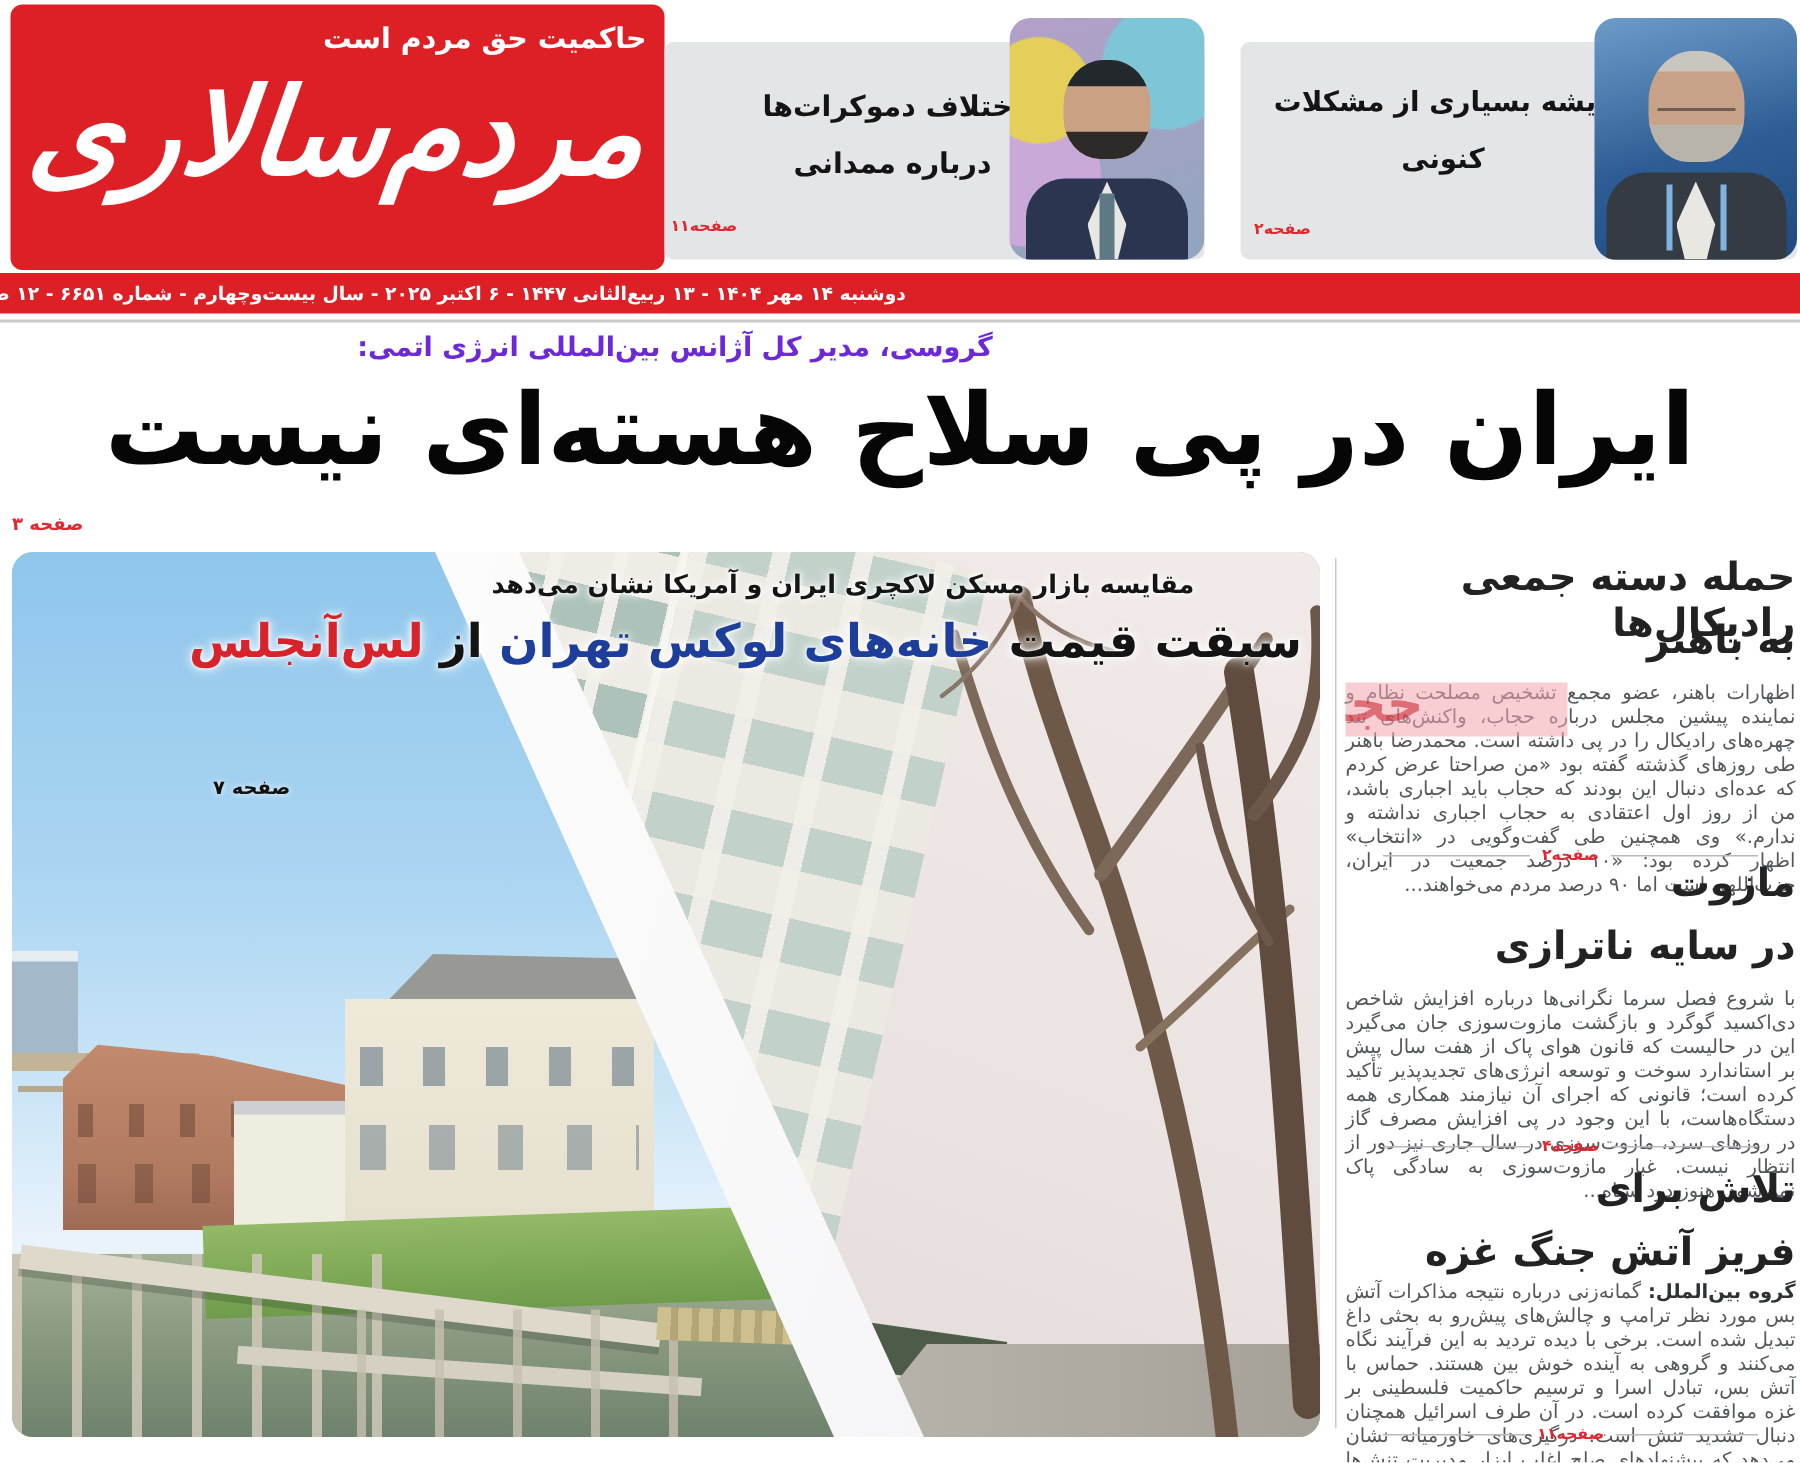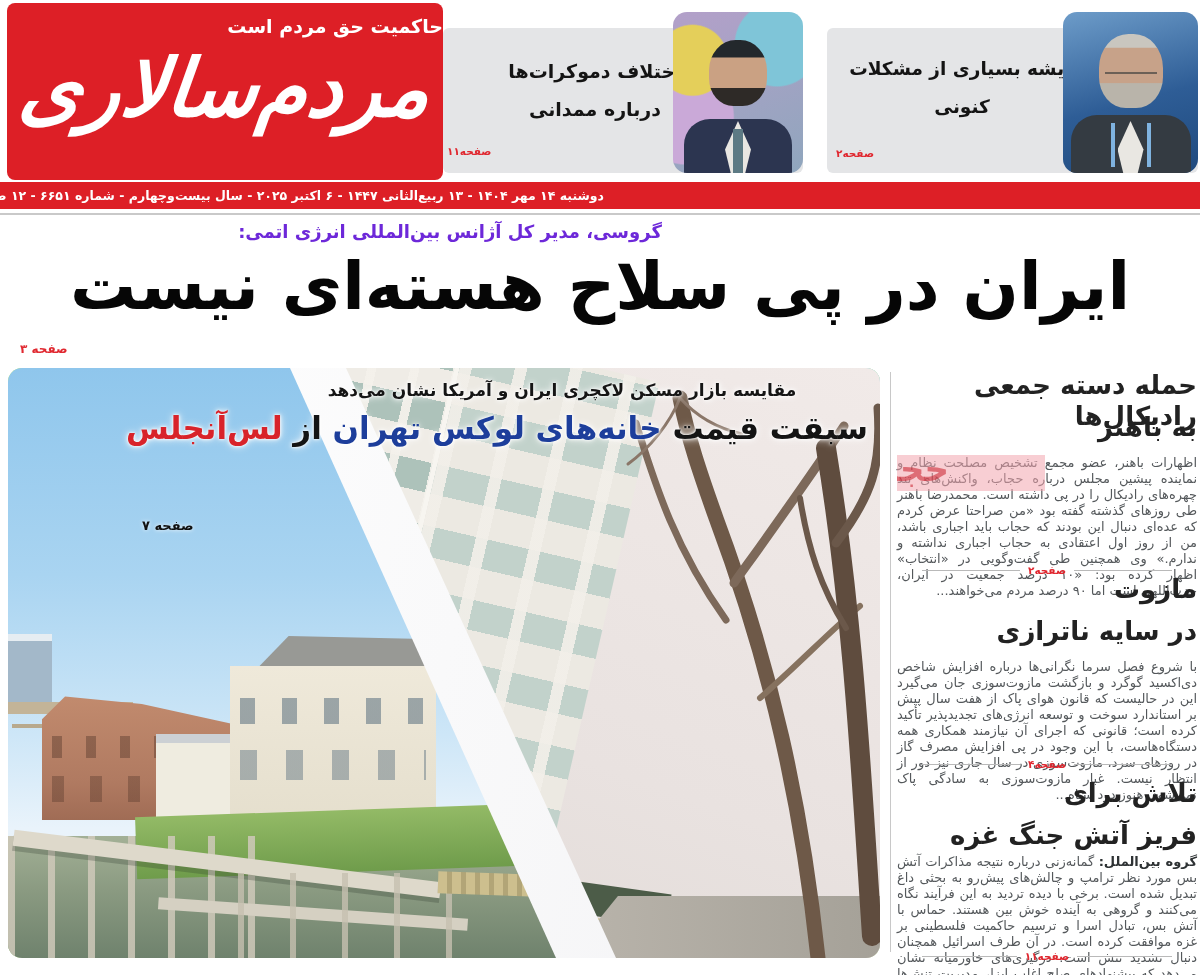--- a/index.html
+++ b/index.html
@@ -12,21 +12,21 @@
     --body-gray:#54585b;
     --teaser-bg:#e4e5e7;
   }
   *{margin:0;padding:0;box-sizing:border-box;}
   html,body{background:#ffffff;}
   body{font-family:"DejaVu Sans",sans-serif;}
   .page{position:relative;width:1200px;height:975px;background:#fff;overflow:hidden;margin:0 auto;}
 
   
   .masthead{position:absolute;left:7px;top:3px;width:436px;height:177px;background:var(--brand-red);border-radius:8px;}
-  .masthead-tagline{position:absolute;top:12px;right:0;color:#fff;font-size:19px;font-weight:bold;direction:rtl;}
+  .masthead-tagline{position:absolute;top:12px;right:12px;color:#fff;font-size:19px;font-weight:bold;direction:rtl;}
   .masthead-title{position:absolute;top:30px;left:0;width:100%;text-align:center;color:#fff;
     font-size:80px;font-weight:bold;font-style:italic;transform:skewX(-6deg);direction:rtl;line-height:1.4;}
 
   
   .teaser-box{position:absolute;top:28px;height:145px;background:var(--teaser-bg);border-radius:6px;}
   .teaser-mid{left:443px;width:360px;}
   .teaser-right{left:827px;width:371px;}
   .teaser-title{position:absolute;direction:rtl;text-align:center;font-weight:bold;color:#141414;font-size:19px;line-height:38px;}
   .teaser-title-mid{left:455px;top:52px;width:280px;}
   .teaser-title-right{left:828px;top:50px;width:268px;font-size:18.5px;}
@@ -59,21 +59,21 @@
   .datebar{position:absolute;left:0;top:182px;width:1200px;height:27px;background:var(--brand-red);}
   .datebar-text{position:absolute;left:8px;top:0;width:596px;height:27px;line-height:27px;
     color:#fff;font-size:12.5px;font-weight:bold;direction:rtl;text-align:right;white-space:nowrap;}
   .datebar-rule{position:absolute;left:0;top:213px;width:1200px;height:2px;background:#c9c9c9;}
 
   
   .lead-kicker{position:absolute;left:0;top:221px;width:900px;text-align:center;direction:rtl;
     font-size:18px;font-weight:bold;color:#6d28d9;}
   .lead-headline{position:absolute;left:0;top:248px;width:1200px;text-align:center;direction:rtl;
     font-size:66px;font-weight:900;color:#060606;letter-spacing:-1px;}
-  .lead-page{position:absolute;left:8px;top:342px;color:var(--label-red);font-size:12px;font-weight:bold;direction:rtl;margin-left:12px;}
+  .lead-page{position:absolute;left:8px;top:342px;color:var(--label-red);font-size:12px;font-weight:bold;direction:rtl;}
 
   
   .feature{position:absolute;left:8px;top:368px;width:872px;height:590px;border-radius:14px;overflow:hidden;background:#bef264;}
 
   
   .scene-left{position:absolute;inset:0;}
   .sky{position:absolute;inset:0;background:linear-gradient(180deg,#8fc6ec 0%,#a9d4f1 35%,#cde6f7 62%,#e9f3fb 78%,#eef5fb 100%);}
   .house-far{position:absolute;left:0;top:266px;width:44px;height:74px;background:#a3b8c9;border-top:7px solid #e6edf2;}
   .pergola{position:absolute;left:0;top:334px;width:125px;height:12px;background:#c3b498;box-shadow:0 18px 0 -4px #b8a98d;}
   .house-brick{position:absolute;left:34px;top:326px;width:192px;height:126px;

